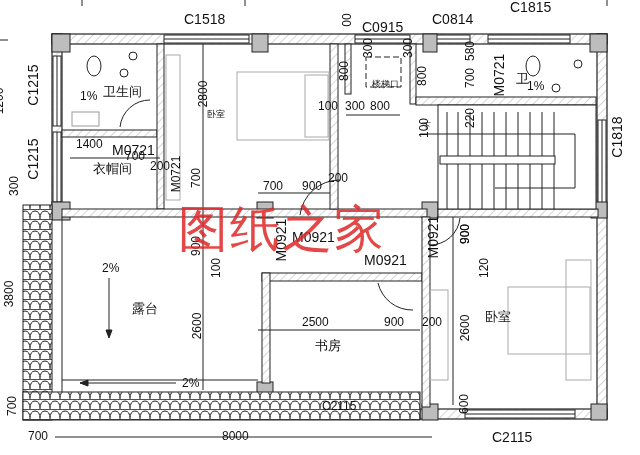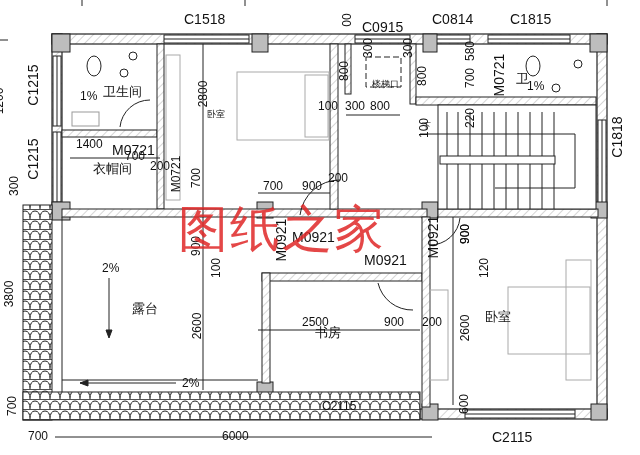--- a/index.html
+++ b/index.html
@@ -158,32 +158,32 @@
     <line x1="258" y1="330" x2="420" y2="330"></line>
     <line x1="453" y1="217" x2="453" y2="405"></line>
     <line x1="55" y1="437" x2="432" y2="437"></line>
     <line x1="346" y1="115" x2="400" y2="115"></line>
   </g>
 </svg>
 
 <div class="lbl win" style="left:184px;top:12px">C1518</div>
 <div class="lbl win" style="left:362px;top:20px">C0915</div>
 <div class="lbl win" style="left:432px;top:12px">C0814</div>
-<div class="lbl win" style="left:510px;top:12px">C1815</div>
+<div class="lbl win" style="left:510px;top:0">C1815</div>
 <div class="lbl win v" style="left:12px;top:78px">C1215</div>
 <div class="lbl win v" style="left:12px;top:152px">C1215</div>
 <div class="lbl win v" style="left:596px;top:130px">C1818</div>
 <div class="lbl win" style="left:492px;top:430px">C2115</div>
 <div class="lbl dim" style="left:322px;top:400px">C2115</div>
 
 <div class="lbl room" style="left:103px;top:85px">卫生间</div>
 <div class="lbl room" style="left:93px;top:162px">衣帽间</div>
 <div class="lbl small" style="left:207px;top:110px">卧室</div>
 <div class="lbl room" style="left:132px;top:302px">露台</div>
-<div class="lbl room" style="left:315px;top:326px">书房</div>
+<div class="lbl room" style="left:315px;top:339px">书房</div>
 <div class="lbl room" style="left:485px;top:310px">卧室</div>
 <div class="lbl room" style="left:516px;top:72px">卫</div>
 <div class="lbl small" style="left:372px;top:80px">楼梯口</div>
 
 <div class="lbl win" style="left:112px;top:143px">M0721</div>
 <div class="lbl dim v" style="left:158px;top:168px">M0721</div>
 <div class="lbl win v" style="left:478px;top:68px">M0721</div>
 <div class="lbl win" style="left:292px;top:230px">M0921</div>
 <div class="lbl win v" style="left:260px;top:233px">M0921</div>
 <div class="lbl win" style="left:364px;top:253px">M0921</div>
@@ -222,17 +222,17 @@
 <div class="lbl dim v" style="left:206px;top:262px">100</div>
 <div class="lbl dim v" style="left:184px;top:320px">2600</div>
 <div class="lbl dim" style="left:302px;top:316px">2500</div>
 <div class="lbl dim" style="left:384px;top:316px">900</div>
 <div class="lbl dim" style="left:422px;top:316px">200</div>
 <div class="lbl dim v" style="left:455px;top:228px">900</div>
 <div class="lbl dim v" style="left:474px;top:262px">120</div>
 <div class="lbl dim v" style="left:452px;top:322px">2600</div>
 <div class="lbl dim v" style="left:454px;top:398px">600</div>
 <div class="lbl dim" style="left:28px;top:430px">700</div>
-<div class="lbl dim" style="left:222px;top:430px">6000</div>
+<div class="lbl dim" style="left:222px;top:430px">8000</div>
 <div class="lbl dim v" style="left:-14px;top:95px">1200</div>
 <div class="lbl small" style="left:422px;top:122px">下</div>
 
 <div class="wm" style="left:178px;top:196px">图纸之家</div>
 
 </body></html>

